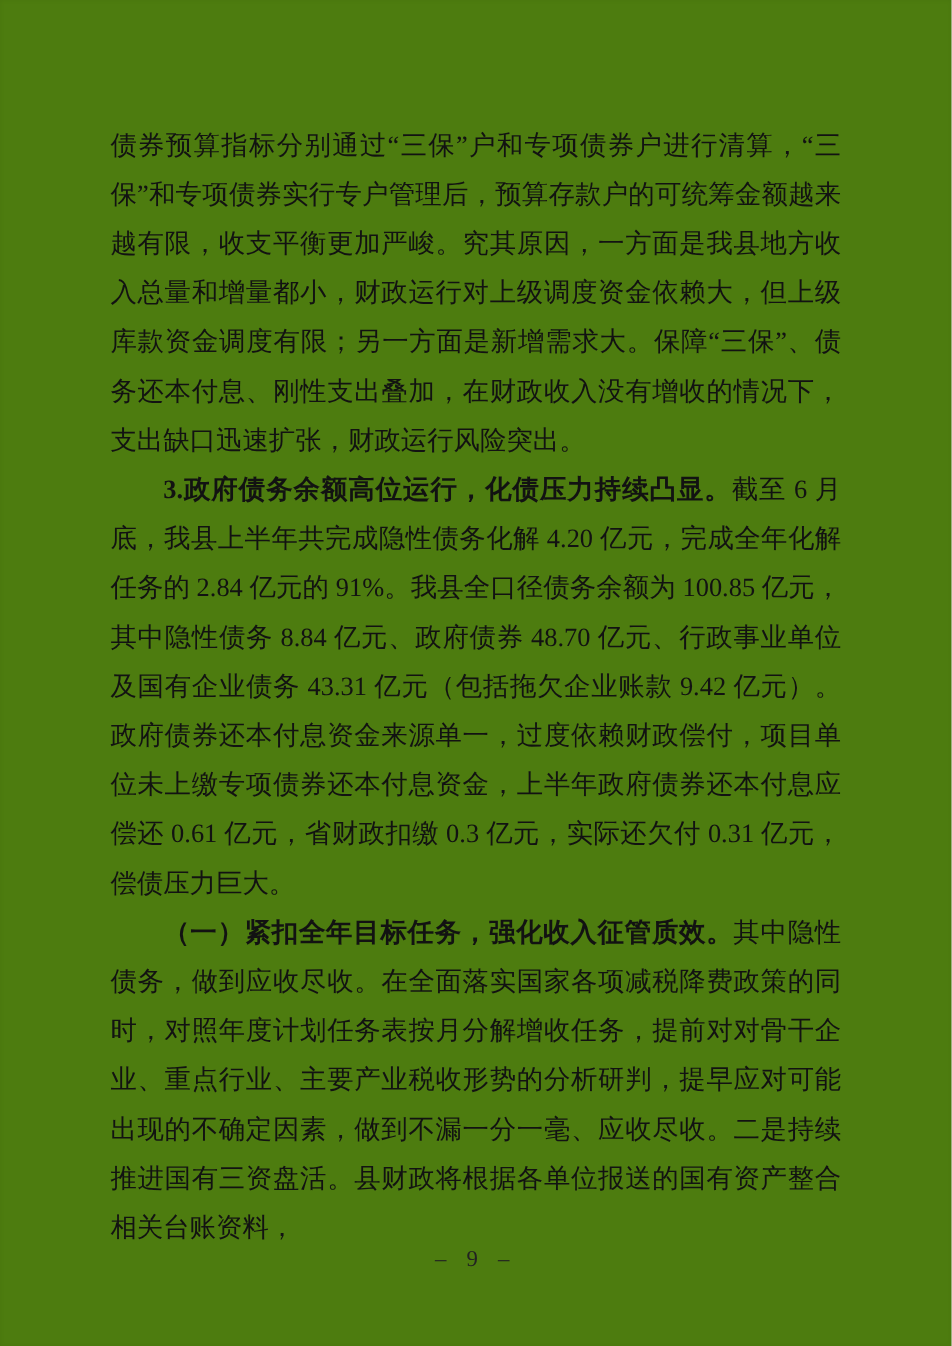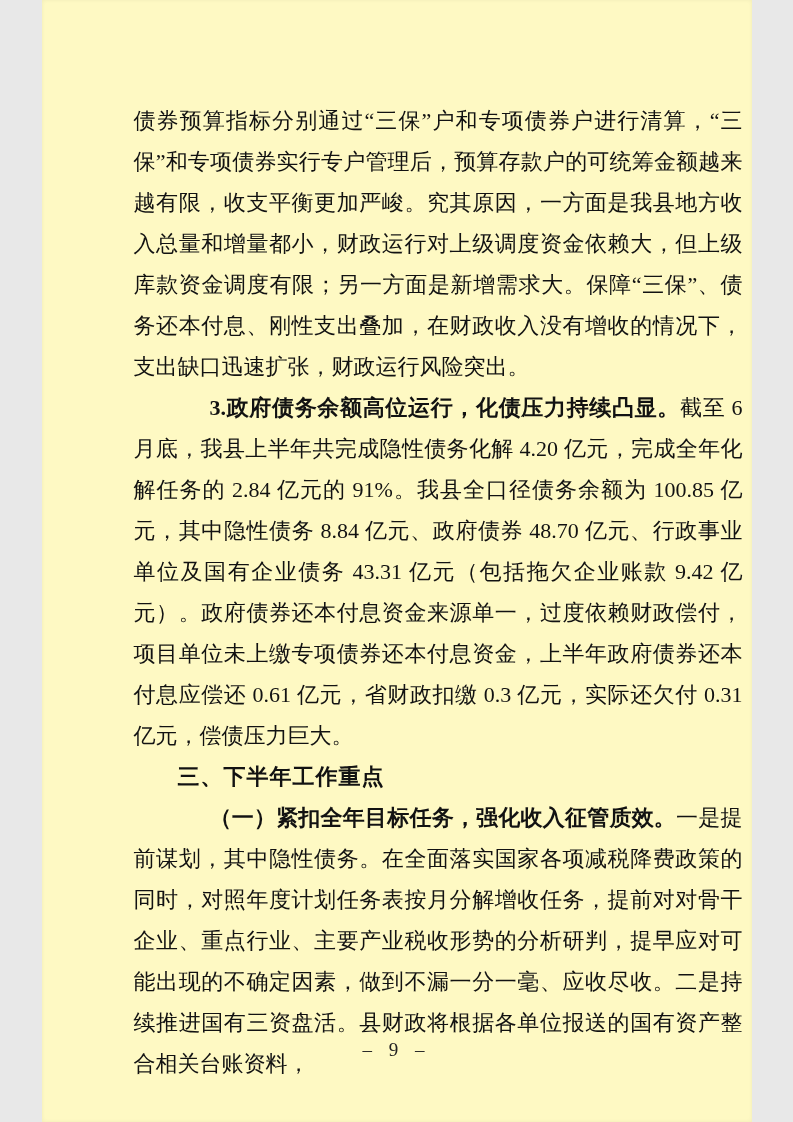--- a/index.html
+++ b/index.html
@@ -2,24 +2,24 @@
 <html><head>
 <meta charset="utf-8">
 <style>
   html, body {
     margin: 0;
     padding: 0;
     background: #e8e8e8;
   }
   .page {
     position: relative;
-    width: 710px;
+    width: 793px;
     height: 1122px;
     margin: 0 auto;
-    background: #fef9c3;
+    background: #4d7c0f;
     overflow: hidden;
     box-shadow: inset 0 0 4px rgba(0,0,0,0.06);
     font-family: "Liberation Serif", "DejaVu Serif", serif;
     color: #121212;
   }
   .content {
     position: absolute;
     top: 100px;
     left: 92px;
     width: 609px;
@@ -31,21 +31,20 @@
   }
   .content p {
     margin: 0;
     padding: 0;
   }
   p.indent {
     text-indent: 2em;
   }
   .lead-bold {
     font-weight: bold;
-    margin-left: 32px;
   }
   p.section-heading {
     text-indent: 2em;
     font-family: "Liberation Sans", "DejaVu Sans", sans-serif;
     font-weight: bold;
     letter-spacing: 1px;
   }
   .footer {
     position: absolute;
     top: 1036px;
@@ -62,21 +61,20 @@
 <body>
 
 <div class="page">
 
   <div class="content">
 
     <p><span>债券预算指标分别通过“三保”户和专项债券户进行清算，“三保”和专项债券实行专户管理后，预算存款户的可统筹金额越来越有限，收支平衡更加严峻。究其原因，一方面是我县地方收入总量和增量都小，财政运行对上级调度资金依赖大，但上级库款资金调度有限；另一方面是新增需求大。保障“三保”、债务还本付息、刚性支出叠加，在财政收入没有增收的情况下，支出缺口迅速扩张，财政运行风险突出。</span></p>
 
     <p class="indent"><span class="lead-bold">3.政府债务余额高位运行，化债压力持续凸显。</span><span>截至 6 月底，我县上半年共完成隐性债务化解 4.20 亿元，完成全年化解任务的 2.84 亿元的 91%。我县全口径债务余额为 100.85 亿元，其中隐性债务 8.84 亿元、政府债券 48.70 亿元、行政事业单位及国有企业债务 43.31 亿元（包括拖欠企业账款 9.42 亿元）。政府债券还本付息资金来源单一，过度依赖财政偿付，项目单位未上缴专项债券还本付息资金，上半年政府债券还本付息应偿还 0.61 亿元，省财政扣缴 0.3 亿元，实际还欠付 0.31 亿元，偿债压力巨大。</span></p>
 
-    <p class="section-heading"><span>三、下半年工作重点</span></p>
 
-    <p class="indent"><span class="lead-bold">（一）紧扣全年目标任务，强化收入征管质效。</span><span>一是提前谋划，其中隐性债务。在全面落实国家各项减税降费政策的同时，对照年度计划任务表按月分解增收任务，提前对对骨干企业、重点行业、主要产业税收形势的分析研判，提早应对可能出现的不确定因素，做到不漏一分一毫、应收尽收。二是持续推进国有三资盘活。县财政将根据各单位报送的国有资产整合相关台账资料，</span></p>
+    <p class="indent"><span class="lead-bold">（一）紧扣全年目标任务，强化收入征管质效。</span><span>其中隐性债务，做到应收尽收。在全面落实国家各项减税降费政策的同时，对照年度计划任务表按月分解增收任务，提前对对骨干企业、重点行业、主要产业税收形势的分析研判，提早应对可能出现的不确定因素，做到不漏一分一毫、应收尽收。二是持续推进国有三资盘活。县财政将根据各单位报送的国有资产整合相关台账资料，</span></p>
 
   </div>
 
   <div class="footer"><span>– 9 –</span></div>
 
 </div>
 
 </body></html>

